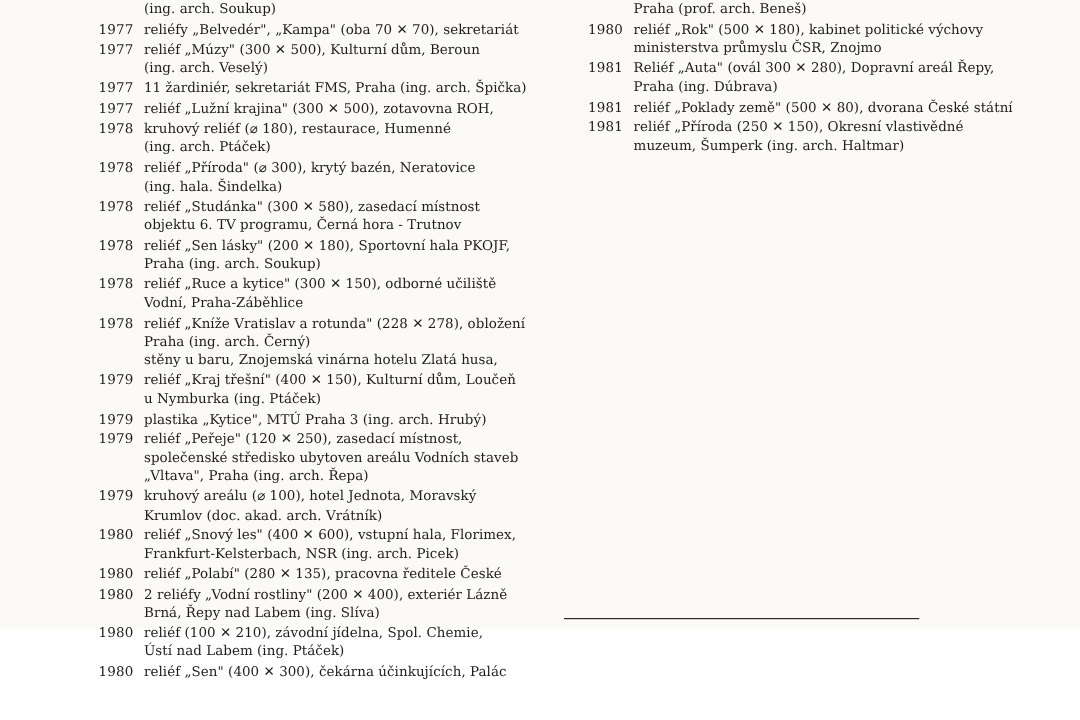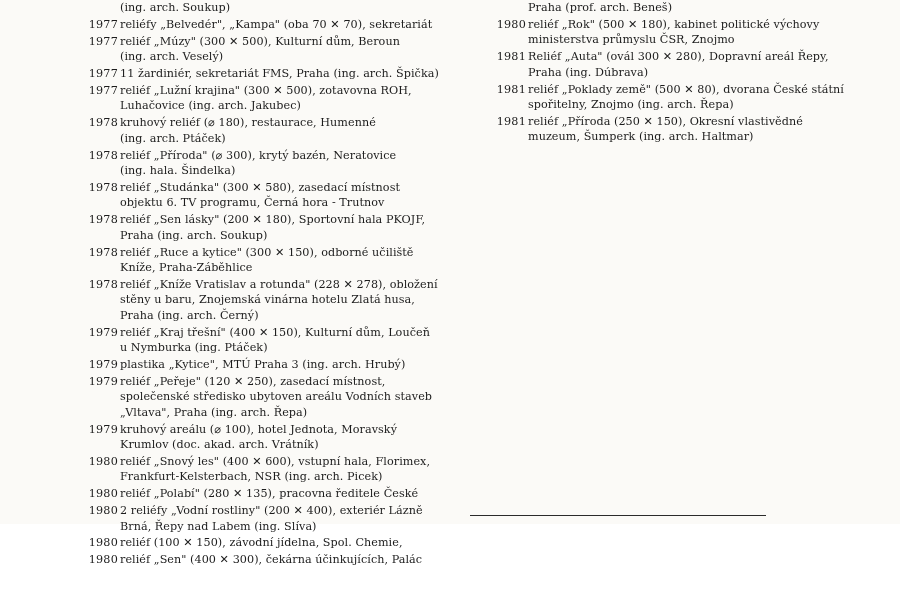--- a/index.html
+++ b/index.html
@@ -46,21 +46,20 @@
     align-items: flex-start;
     margin-bottom: 1.5px;
   }
   .year {
     width: 36px;
     flex: 0 0 36px;
     font-size: 11.2px;
     line-height: 15.4px;
     letter-spacing: 0.2px;
     color: #1c1c1c;
-    text-align: right;
   }
   .text {
     flex: 1 1 auto;
     font-size: 11.2px;
     line-height: 15.4px;
     letter-spacing: 0.05px;
     color: #1c1c1c;
     text-indent: 0;
     padding-left: 2px;
     hyphens: none;
@@ -114,21 +113,20 @@
         <div class="year">1977</div>
         <div class="text">
           <span class="cont">11 žardiniér, sekretariát FMS, Praha (ing. arch. Špička)</span>
         </div>
       </div>
 
       <div class="entry">
         <div class="year">1977</div>
         <div class="text">
           <span class="cont">reliéf „Lužní krajina" (300 ✕ 500), zotavovna ROH,</span>
-          <span class="cont">Luhačovice (ing. arch. Jakubec)</span>
         </div>
       </div>
 
       <div class="entry">
         <div class="year">1978</div>
         <div class="text">
           <span class="cont">kruhový reliéf (⌀ 180), restaurace, Humenné</span>
           <span class="cont">(ing. arch. Ptáček)</span>
         </div>
       </div>
@@ -154,30 +152,30 @@
         <div class="text">
           <span class="cont">reliéf „Sen lásky" (200 ✕ 180), Sportovní hala PKOJF,</span>
           <span class="cont">Praha (ing. arch. Soukup)</span>
         </div>
       </div>
 
       <div class="entry">
         <div class="year">1978</div>
         <div class="text">
           <span class="cont">reliéf „Ruce a kytice" (300 ✕ 150), odborné učiliště</span>
-          <span class="cont">Kníže, Praha-Záběhlice</span>
+          <span class="cont">Vodní, Praha-Záběhlice</span>
         </div>
       </div>
 
       <div class="entry">
         <div class="year">1978</div>
         <div class="text">
           <span class="cont">reliéf „Kníže Vratislav a rotunda" (228 ✕ 278), obložení</span>
+          <span class="cont">Praha (ing. arch. Černý)</span>
           <span class="cont">stěny u baru, Znojemská vinárna hotelu Zlatá husa,</span>
-          <span class="cont">Praha (ing. arch. Černý)</span>
         </div>
       </div>
 
       <div class="entry">
         <div class="year">1979</div>
         <div class="text">
           <span class="cont">reliéf „Kraj třešní" (400 ✕ 150), Kulturní dům, Loučeň</span>
           <span class="cont">u Nymburka (ing. Ptáček)</span>
         </div>
       </div>
@@ -225,21 +223,22 @@
         <div class="year">1980</div>
         <div class="text">
           <span class="cont">2 reliéfy „Vodní rostliny" (200 ✕ 400), exteriér Lázně</span>
           <span class="cont">Brná, Řepy nad Labem (ing. Slíva)</span>
         </div>
       </div>
 
       <div class="entry">
         <div class="year">1980</div>
         <div class="text">
-          <span class="cont">reliéf (100 ✕ 150), závodní jídelna, Spol. Chemie,</span>
+          <span class="cont">reliéf (100 ✕ 210), závodní jídelna, Spol. Chemie,</span>
+          <span class="cont">Ústí nad Labem (ing. Ptáček)</span>
         </div>
       </div>
 
       <div class="entry">
         <div class="year">1980</div>
         <div class="text">
           <span class="cont">reliéf „Sen" (400 ✕ 300), čekárna účinkujících, Palác</span>
 
         </div>
       </div>
@@ -267,21 +266,20 @@
         <div class="text">
           <span class="cont">Reliéf „Auta" (ovál 300 ✕ 280), Dopravní areál Řepy,</span>
           <span class="cont">Praha (ing. Dúbrava)</span>
         </div>
       </div>
 
       <div class="entry">
         <div class="year">1981</div>
         <div class="text">
           <span class="cont">reliéf „Poklady země" (500 ✕ 80), dvorana České státní</span>
-          <span class="cont">spořitelny, Znojmo (ing. arch. Řepa)</span>
         </div>
       </div>
 
       <div class="entry">
         <div class="year">1981</div>
         <div class="text">
           <span class="cont">reliéf „Příroda (250 ✕ 150), Okresní vlastivědné</span>
           <span class="cont">muzeum, Šumperk (ing. arch. Haltmar)</span>
         </div>
       </div>

